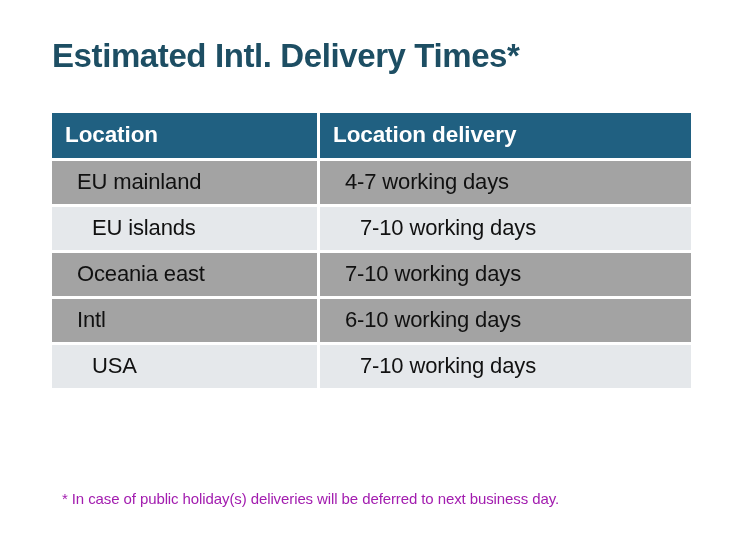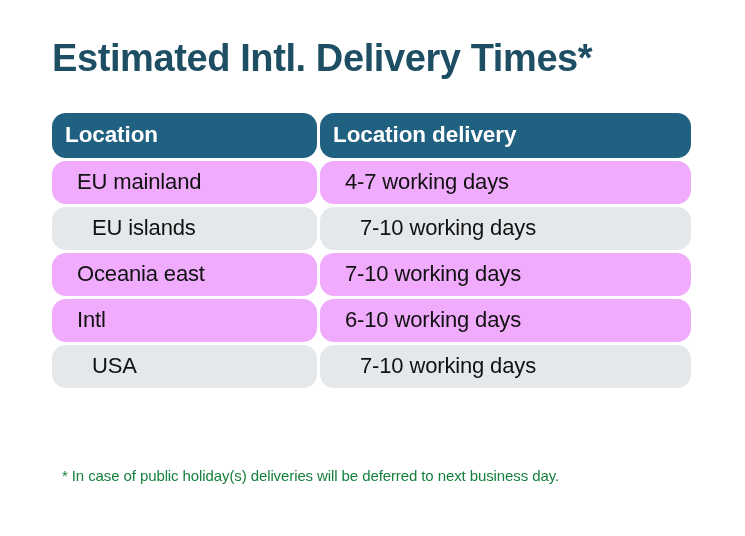--- a/index.html
+++ b/index.html
@@ -19,21 +19,21 @@
     position: absolute;
     inset: 0;
     background: #ffffff;
   }
 
   
   .title {
     position: absolute;
     left: 52px;
     top: 38px;
-    font-size: 38px;
+    font-size: 33px;
     font-weight: 700;
     letter-spacing: -0.4px;
     color: #1d4e63;
     line-height: 1.1;
     white-space: nowrap;
   }
 
   
   .delivery-table {
     position: absolute;
@@ -53,49 +53,48 @@
   .delivery-table td {
     padding: 0 13px;
     height: 43px;
     vertical-align: middle;
     text-align: left;
     font-size: 22px;
     line-height: 1.1;
     white-space: nowrap;
     overflow: hidden;
     text-overflow: ellipsis;
-    border-radius: 14px;
   }
 
   .delivery-table thead th {
     background: #206081;
     color: #ffffff;
     font-weight: 700;
     font-size: 22.5px;
     letter-spacing: -0.1px;
     height: 45px;
   }
 
   .delivery-table tbody td {
     color: #111111;
     font-weight: 400;
     letter-spacing: -0.15px;
   }
 
-  .delivery-table tbody tr.row-odd td  { background: #f0abfc; padding-left: 25px; }
+  .delivery-table tbody tr.row-odd td  { background: #a3a3a3; padding-left: 25px; }
   .delivery-table tbody tr.row-even td { background: #e5e8eb; padding-left: 40px; }
 
   
   .footnote {
     position: absolute;
     left: 62px;
-    top: 467px;
+    top: 490px;
     font-size: 15px;
     font-weight: 400;
-    color: #15803d;
+    color: #a21caf;
     letter-spacing: -0.1px;
     white-space: nowrap;
   }
 </style>
 </head>
 <body>
 
 <div class="page">
 
   <div class="title">Estimated Intl. Delivery Times*</div>

